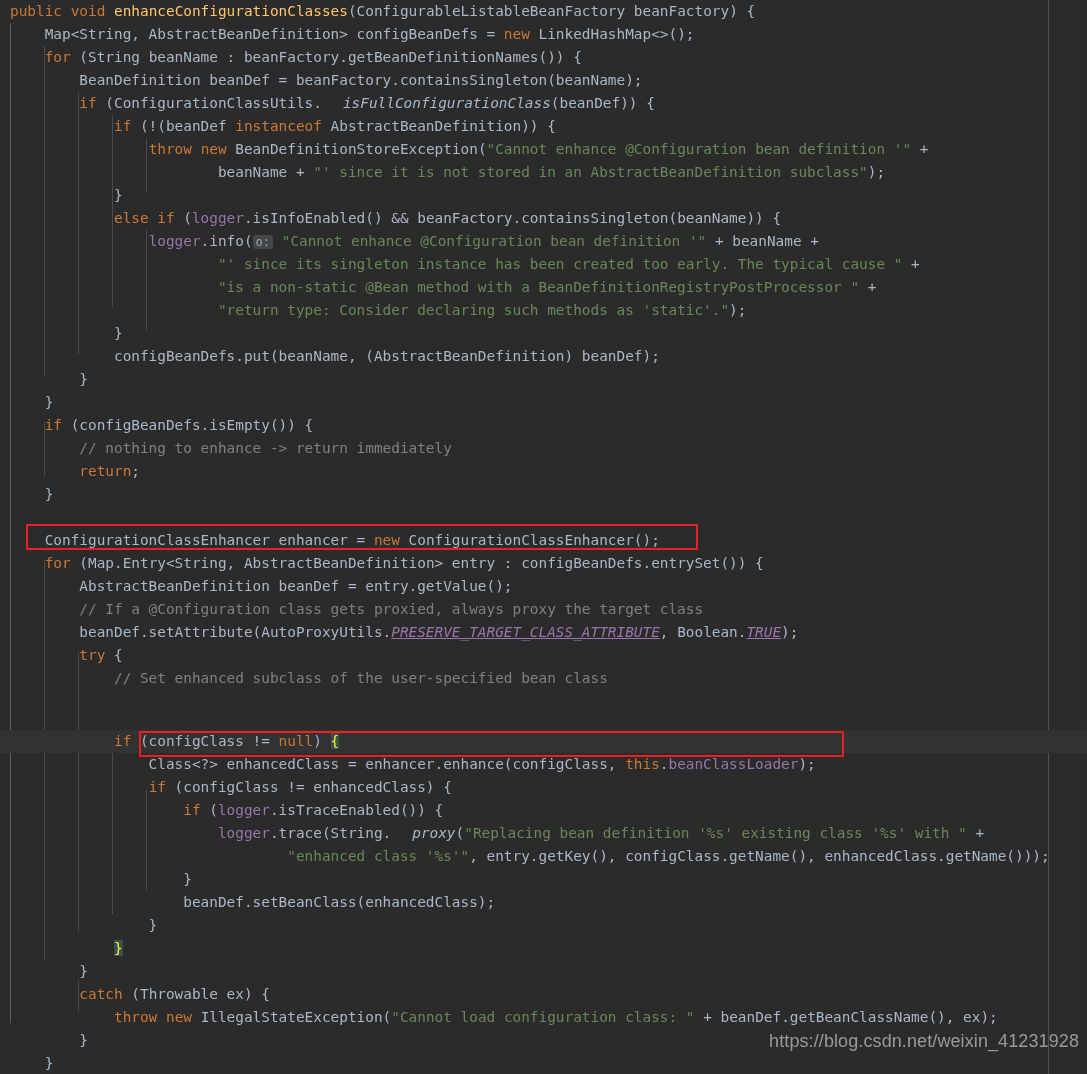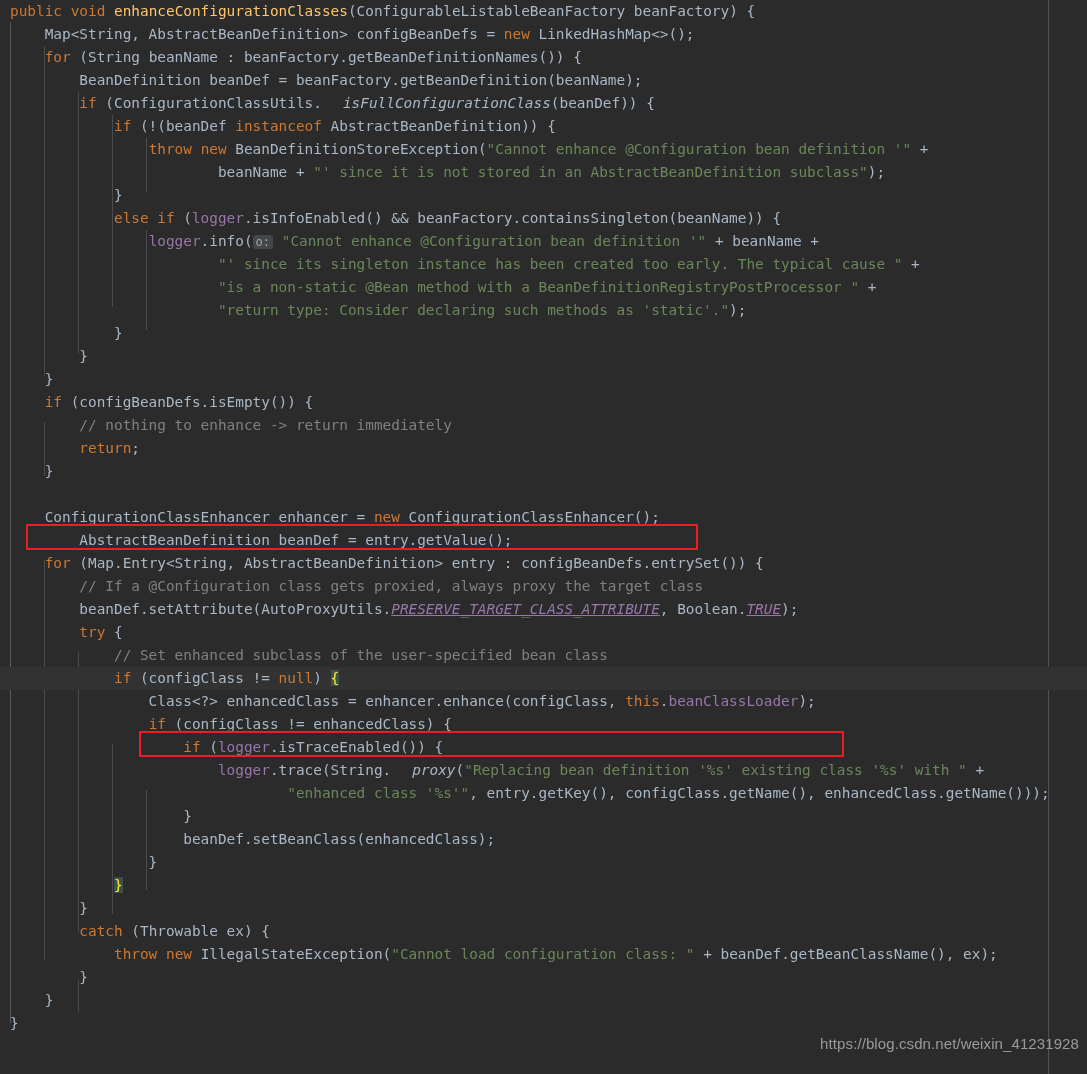--- a/index.html
+++ b/index.html
@@ -49,20 +49,21 @@
     height: 23px;
     line-height: 23px;
     font-size: 14.4px;
     white-space: pre;
     color: #a9b7c6;
     padding-left: 10px;
     letter-spacing: 0px;
   }
   .line.current {
     background: #323232;
+    margin-top: 40px;
   }
 
   
   .guides {
     position: absolute;
     top: 0;
     left: 0;
     right: 0;
     bottom: 0;
     z-index: 2;
@@ -108,21 +109,21 @@
     border-radius: 1px;
   }
 
   
   .watermark {
     position: absolute;
     right: 8px;
     bottom: 22px;
     color: #9a9a9a;
     font-family: "Liberation Sans", sans-serif;
-    font-size: 15px;
+    font-size: 18px;
     z-index: 7;
     letter-spacing: 0.1px;
   }
 </style>
 </head>
 <body>
 
 <div id="editor" style="background: rgb(43, 43, 43);">
 
   <div class="margin-guide" style="background: rgb(78, 82, 84);"></div>
@@ -144,21 +145,21 @@
   </div>
 
   <div class="code-surface">
 
     <div class="line"><span class="kw">public</span> <span class="kw">void</span> <span class="mdec">enhanceConfigurationClasses</span>(ConfigurableListableBeanFactory beanFactory) {</div>
 
     <div class="line">    Map&lt;String, AbstractBeanDefinition&gt; configBeanDefs = <span class="kw">new</span> LinkedHashMap&lt;&gt;();</div>
 
     <div class="line">    <span class="kw">for</span> (String beanName : beanFactory.getBeanDefinitionNames()) {</div>
 
-    <div class="line">        BeanDefinition beanDef = beanFactory.getBeanDefinition(beanName);</div>
+    <div class="line">        BeanDefinition beanDef = beanFactory.containsSingleton(beanName);</div>
 
     <div class="line">        <span class="kw">if</span> (ConfigurationClassUtils.<span class="smth">isFullConfigurationClass</span>(beanDef)) {</div>
 
     <div class="line">            <span class="kw">if</span> (!(beanDef <span class="kw">instanceof</span> AbstractBeanDefinition)) {</div>
 
     <div class="line">                <span class="kw">throw</span> <span class="kw">new</span> BeanDefinitionStoreException(<span class="str">"Cannot enhance @Configuration bean definition '"</span> +</div>
 
     <div class="line">                        beanName + <span class="str">"' since it is not stored in an AbstractBeanDefinition subclass"</span>);</div>
 
     <div class="line">            }</div>
@@ -168,40 +169,41 @@
     <div class="line">                <span class="fld">logger</span>.info(<span class="hint">o:</span> <span class="str">"Cannot enhance @Configuration bean definition '"</span> + beanName +</div>
 
     <div class="line">                        <span class="str">"' since its singleton instance has been created too early. The typical cause "</span> +</div>
 
     <div class="line">                        <span class="str">"is a non-static @Bean method with a BeanDefinitionRegistryPostProcessor "</span> +</div>
 
     <div class="line">                        <span class="str">"return type: Consider declaring such methods as 'static'."</span>);</div>
 
     <div class="line">            }</div>
 
+    <div class="line">            configBeanDefs.put(beanName, (AbstractBeanDefinition) beanDef);</div>
 
     <div class="line">        }</div>
 
     <div class="line">    }</div>
 
     <div class="line">    <span class="kw">if</span> (configBeanDefs.isEmpty()) {</div>
 
     <div class="line">        <span class="cmt">// nothing to enhance -&gt; return immediately</span></div>
 
     <div class="line">        <span class="kw">return</span>;</div>
 
     <div class="line">    }</div>
 
     <div class="line"> </div>
 
     <div class="line">    ConfigurationClassEnhancer enhancer = <span class="kw">new</span> ConfigurationClassEnhancer();</div>
 
+    <div class="line">    <span class="kw">for</span> (Map.Entry&lt;String, AbstractBeanDefinition&gt; entry : configBeanDefs.entrySet()) {</div>
+
     <div class="line">        AbstractBeanDefinition beanDef = entry.getValue();</div>
-
-    <div class="line">    <span class="kw">for</span> (Map.Entry&lt;String, AbstractBeanDefinition&gt; entry : configBeanDefs.entrySet()) {</div>
 
     <div class="line">        <span class="cmt">// If a @Configuration class gets proxied, always proxy the target class</span></div>
 
     <div class="line">        beanDef.setAttribute(AutoProxyUtils.<span class="sfld">PRESERVE_TARGET_CLASS_ATTRIBUTE</span>, Boolean.<span class="sfld">TRUE</span>);</div>
 
     <div class="line">        <span class="kw">try</span> {</div>
 
     <div class="line">            <span class="cmt">// Set enhanced subclass of the user-specified bean class</span></div>
 
 

